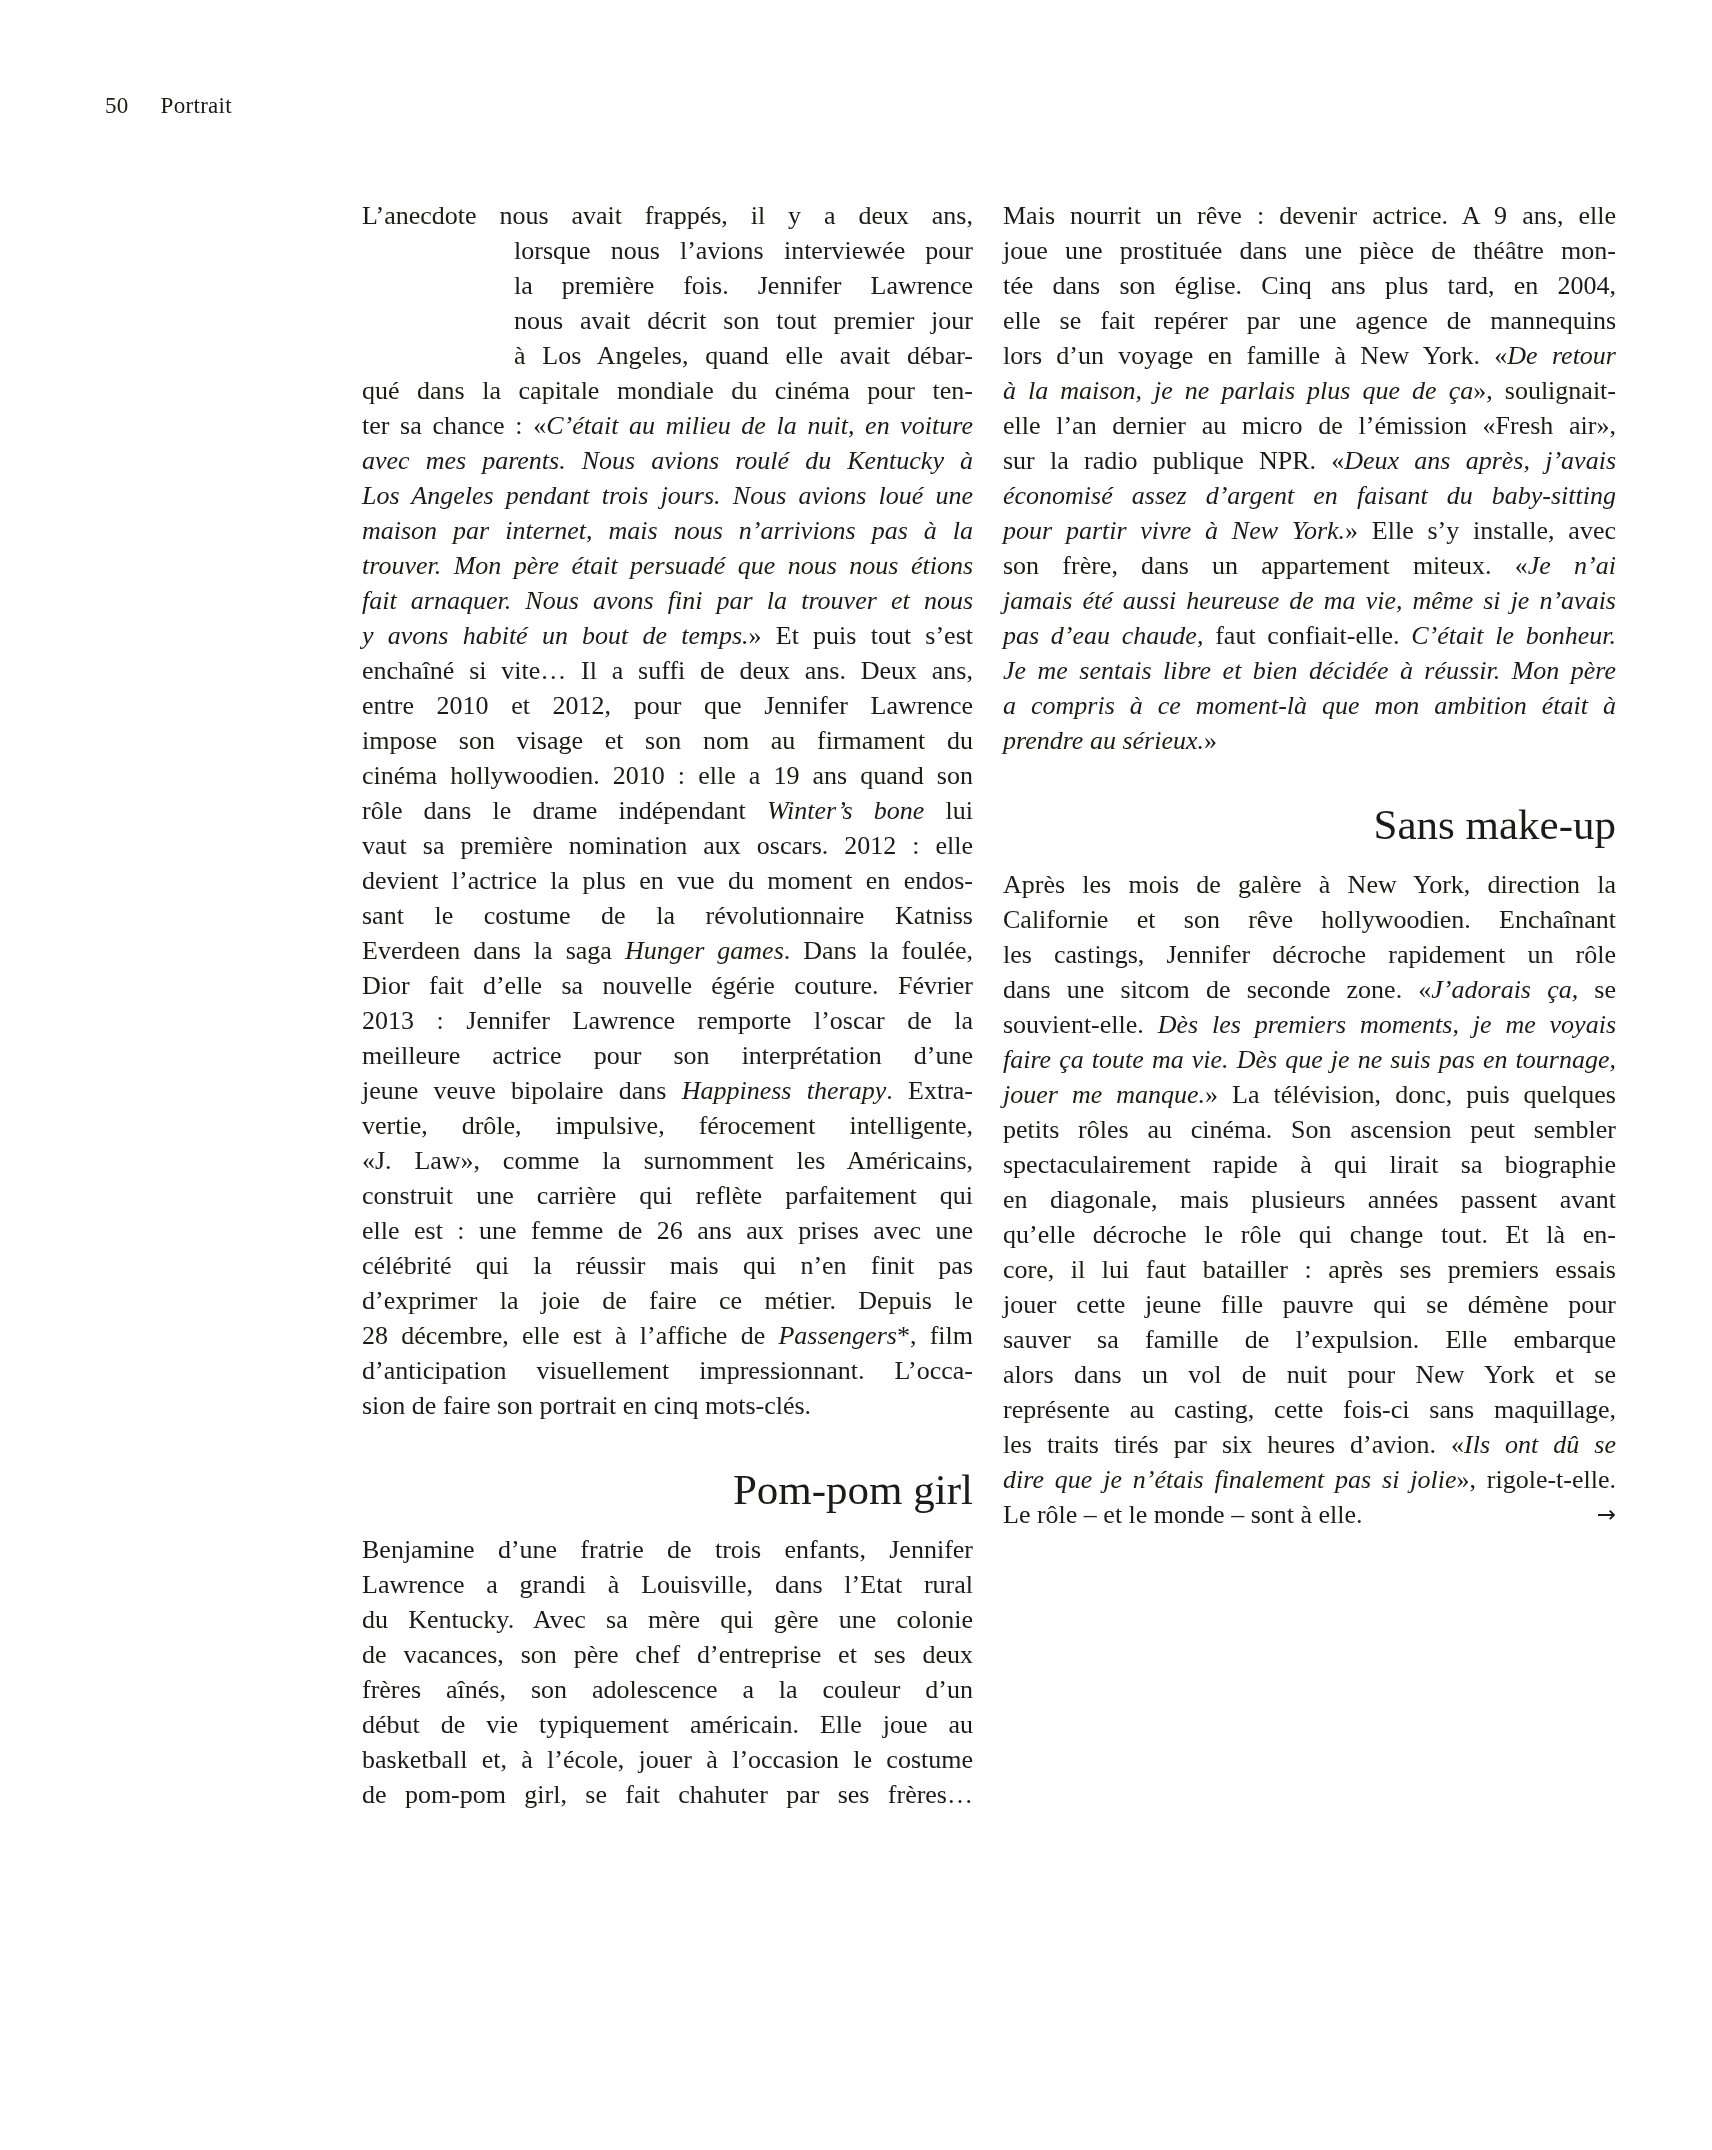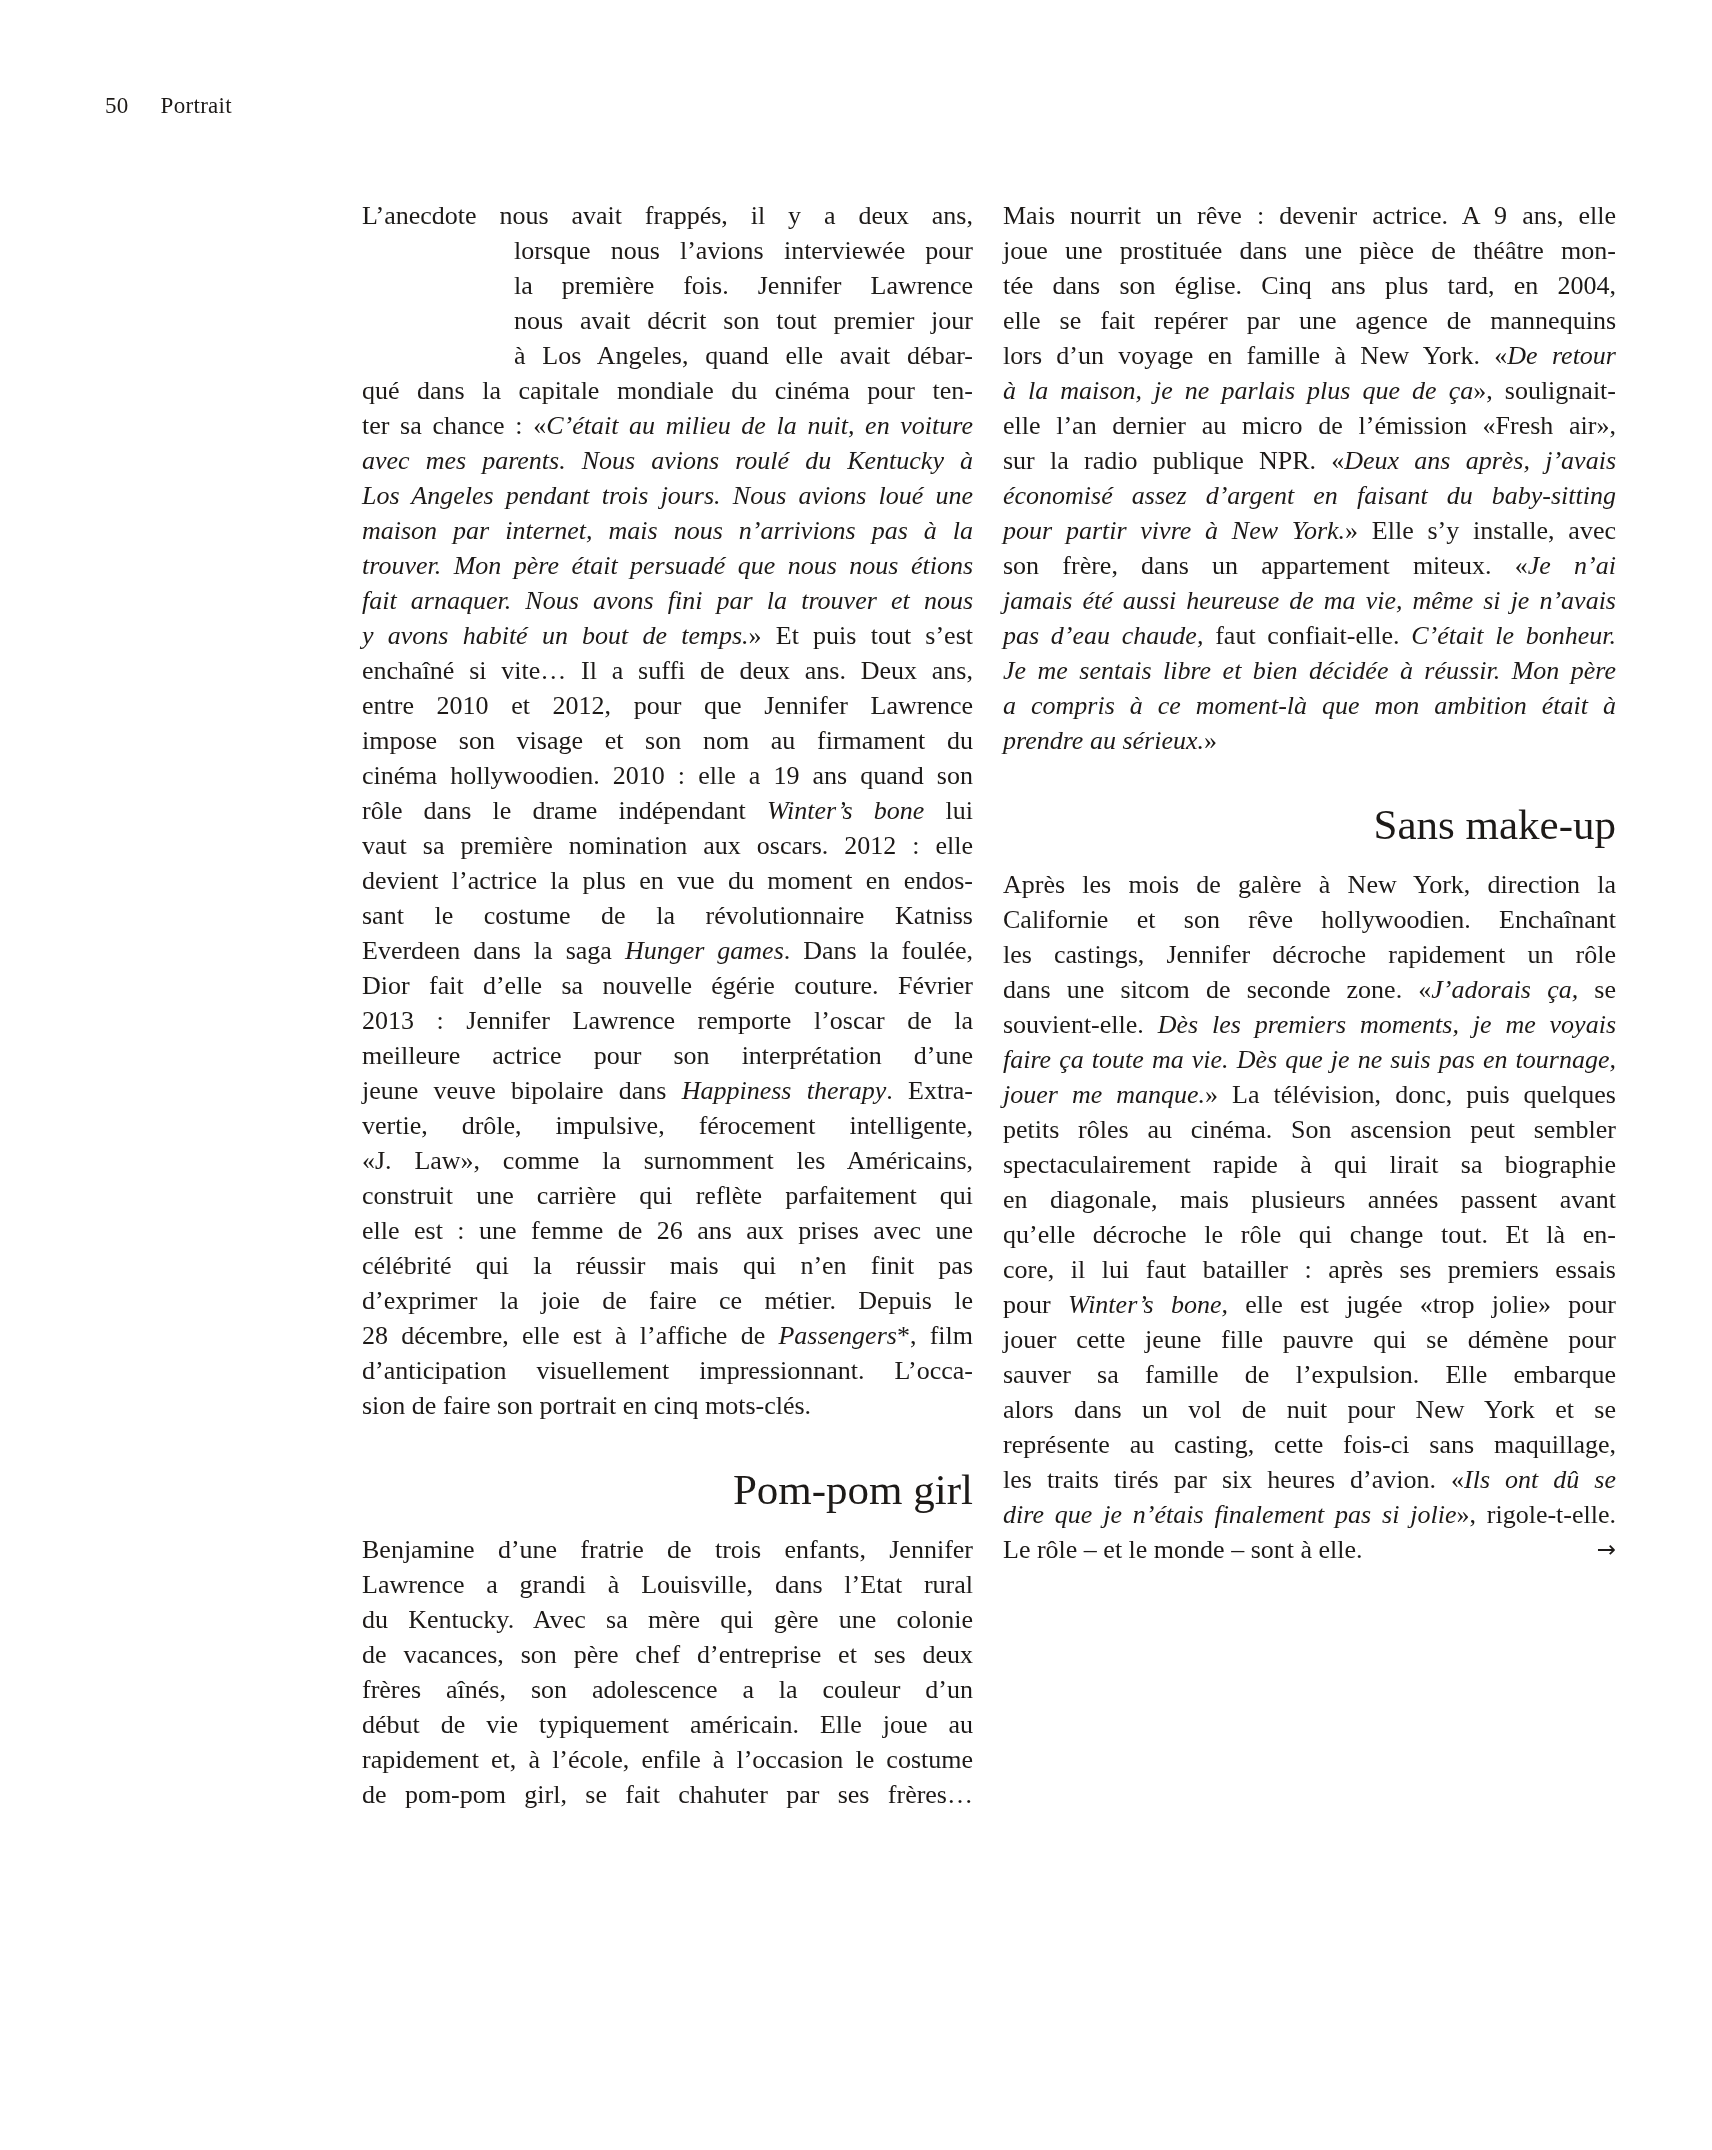--- a/index.html
+++ b/index.html
@@ -82,21 +82,21 @@
 
   <h2 class="subhead">Pom-pom girl</h2>
 
   <div>
     <span class="line">Benjamine d’une fratrie de trois enfants, Jennifer</span>
     <span class="line">Lawrence a grandi à Louisville, dans l’Etat rural</span>
     <span class="line">du Kentucky. Avec sa mère qui gère une colonie</span>
     <span class="line">de vacances, son père chef d’entreprise et ses deux</span>
     <span class="line">frères aînés, son adolescence a la couleur d’un</span>
     <span class="line">début de vie typiquement américain. Elle joue au</span>
-    <span class="line">rapidement et, à l’école, enfile à l’occasion le costume</span>
+    <span class="line">basketball et, à l’école, jouer à l’occasion le costume</span>
     <span class="line">de pom-pom girl, se fait chahuter par ses frères…</span>
   </div>
 </div>
 
 <div class="col col-right">
   <div>
     <span class="line">Mais nourrit un rêve : devenir actrice. A 9 ans, elle</span>
     <span class="line">joue une prostituée dans une pièce de théâtre mon-</span>
     <span class="line">tée dans son église. Cinq ans plus tard, en 2004,</span>
     <span class="line">elle se fait repérer par une agence de mannequins</span>
@@ -122,21 +122,20 @@
     <span class="line">les castings, Jennifer décroche rapidement un rôle</span>
     <span class="line"><span>dans une sitcom de seconde zone. «</span><i class="i">J’adorais ça,</i><span> se</span></span>
     <span class="line"><span>souvient-elle. </span><i class="i">Dès les premiers moments, je me voyais</i></span>
     <span class="line"><i class="i">faire ça toute ma vie. Dès que je ne suis pas en tournage,</i></span>
     <span class="line"><i class="i">jouer me manque.</i><span>» La télévision, donc, puis quelques</span></span>
     <span class="line">petits rôles au cinéma. Son ascension peut sembler</span>
     <span class="line">spectaculairement rapide à qui lirait sa biographie</span>
     <span class="line">en diagonale, mais plusieurs années passent avant</span>
     <span class="line">qu’elle décroche le rôle qui change tout. Et là en-</span>
     <span class="line">core, il lui faut batailler : après ses premiers essais</span>
-    <span class="line"><span>pour </span><i class="i">Winter’s bone,</i><span> elle est jugée «trop jolie» pour</span></span>
     <span class="line">jouer cette jeune fille pauvre qui se démène pour</span>
     <span class="line">sauver sa famille de l’expulsion. Elle embarque</span>
     <span class="line">alors dans un vol de nuit pour New York et se</span>
     <span class="line">représente au casting, cette fois-ci sans maquillage,</span>
     <span class="line"><span>les traits tirés par six heures d’avion. «</span><i class="i">Ils ont dû se</i></span>
     <span class="line"><i class="i">dire que je n’étais finalement pas si jolie</i><span>», rigole-t-elle.</span></span>
     <span class="line last"><span>Le rôle – et le monde – sont à elle.</span><span class="arrow">→</span></span>
   </div>
 </div>
 

